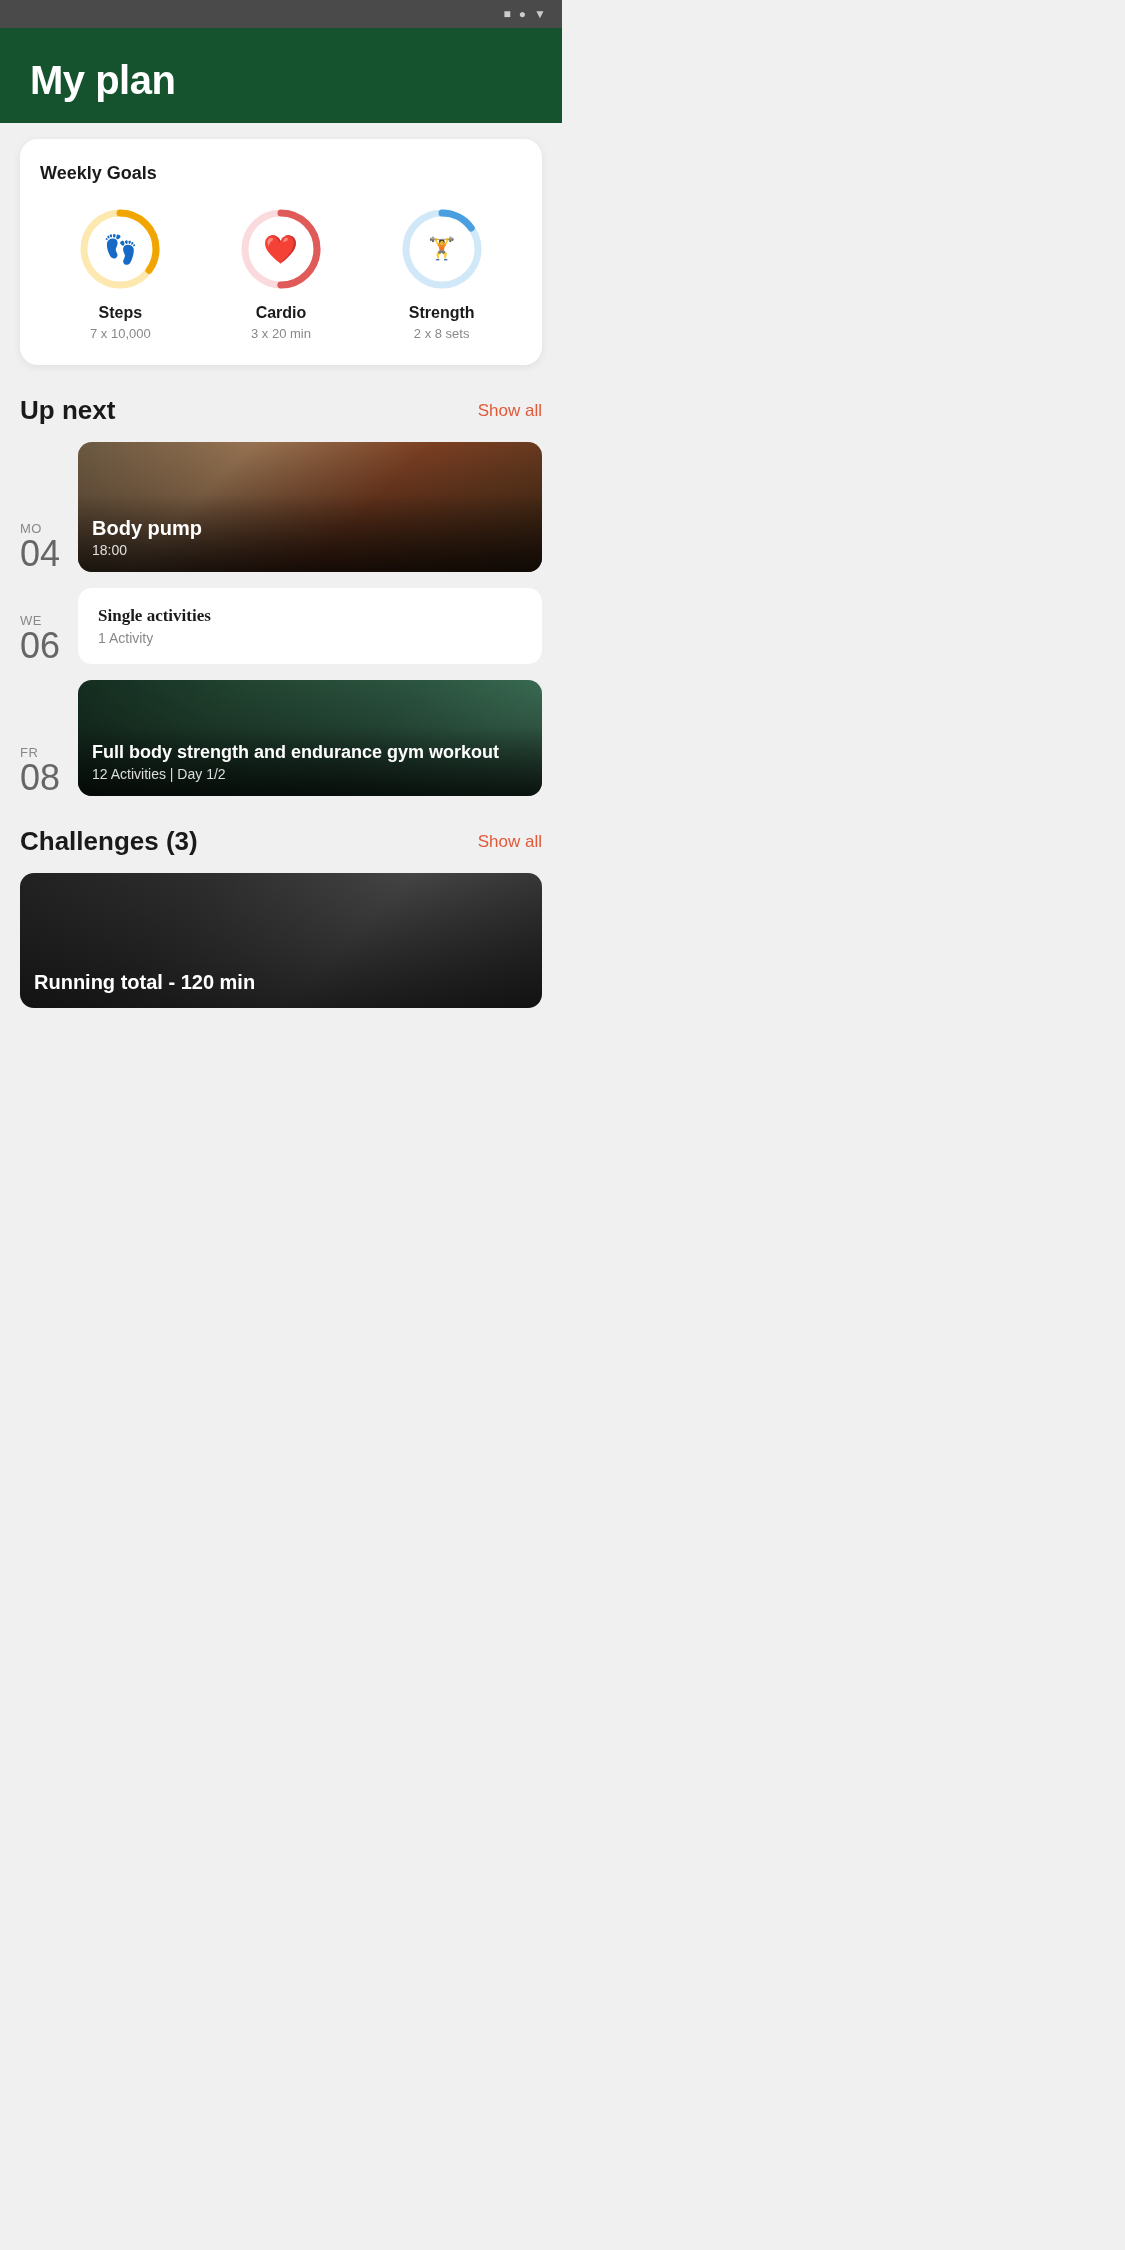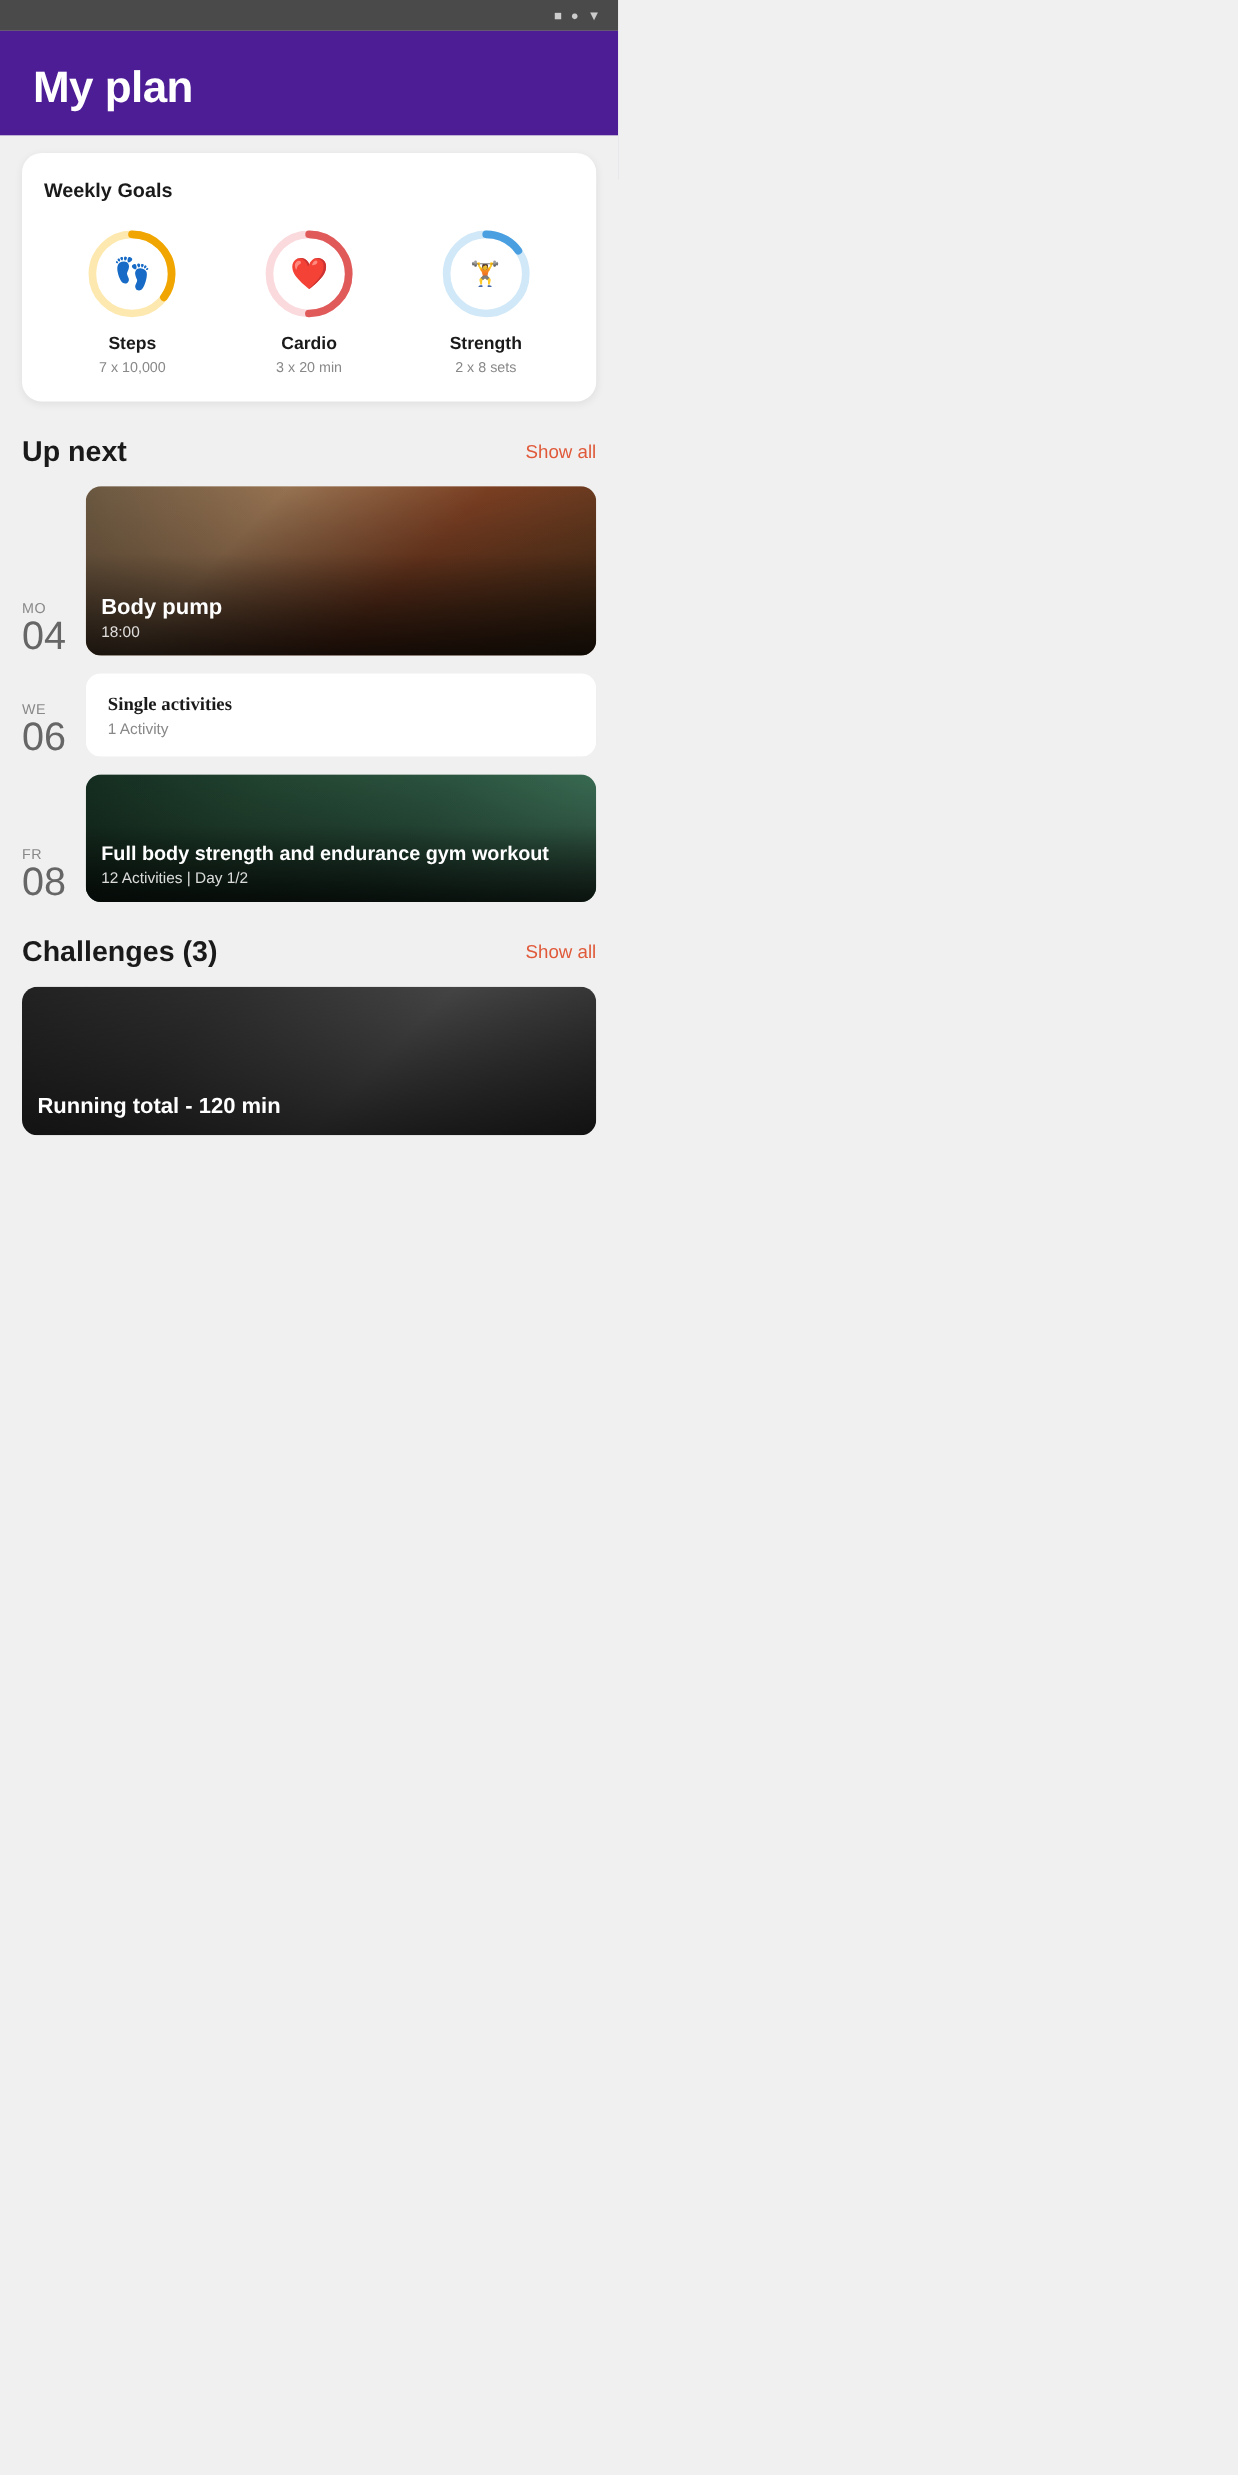--- a/index.html
+++ b/index.html
@@ -22,21 +22,21 @@
       padding: 0 16px;
       gap: 8px;
     }
     .status-icon {
       color: #ccc;
       font-size: 12px;
     }
 
     
     .header {
-      background: #4c1d95;
+      background: #14532d;
       padding: 30px 46px 60px 30px;
     }
     .header-title {
       color: #fff;
       font-size: 40px;
       font-weight: 700;
       letter-spacing: -0.5px;
     }
 
     
@@ -147,21 +147,21 @@
       line-height: 1;
     }
     .workout-card {
       flex: 1;
       border-radius: 14px;
       overflow: hidden;
       cursor: pointer;
     }
     .workout-card-image {
       position: relative;
-      height: 154px;
+      height: 130px;
       background-size: cover;
       background-position: center;
       display: flex;
       flex-direction: column;
       justify-content: flex-end;
       padding: 14px;
     }
     .workout-card-image::before {
       content: '';
       position: absolute;

